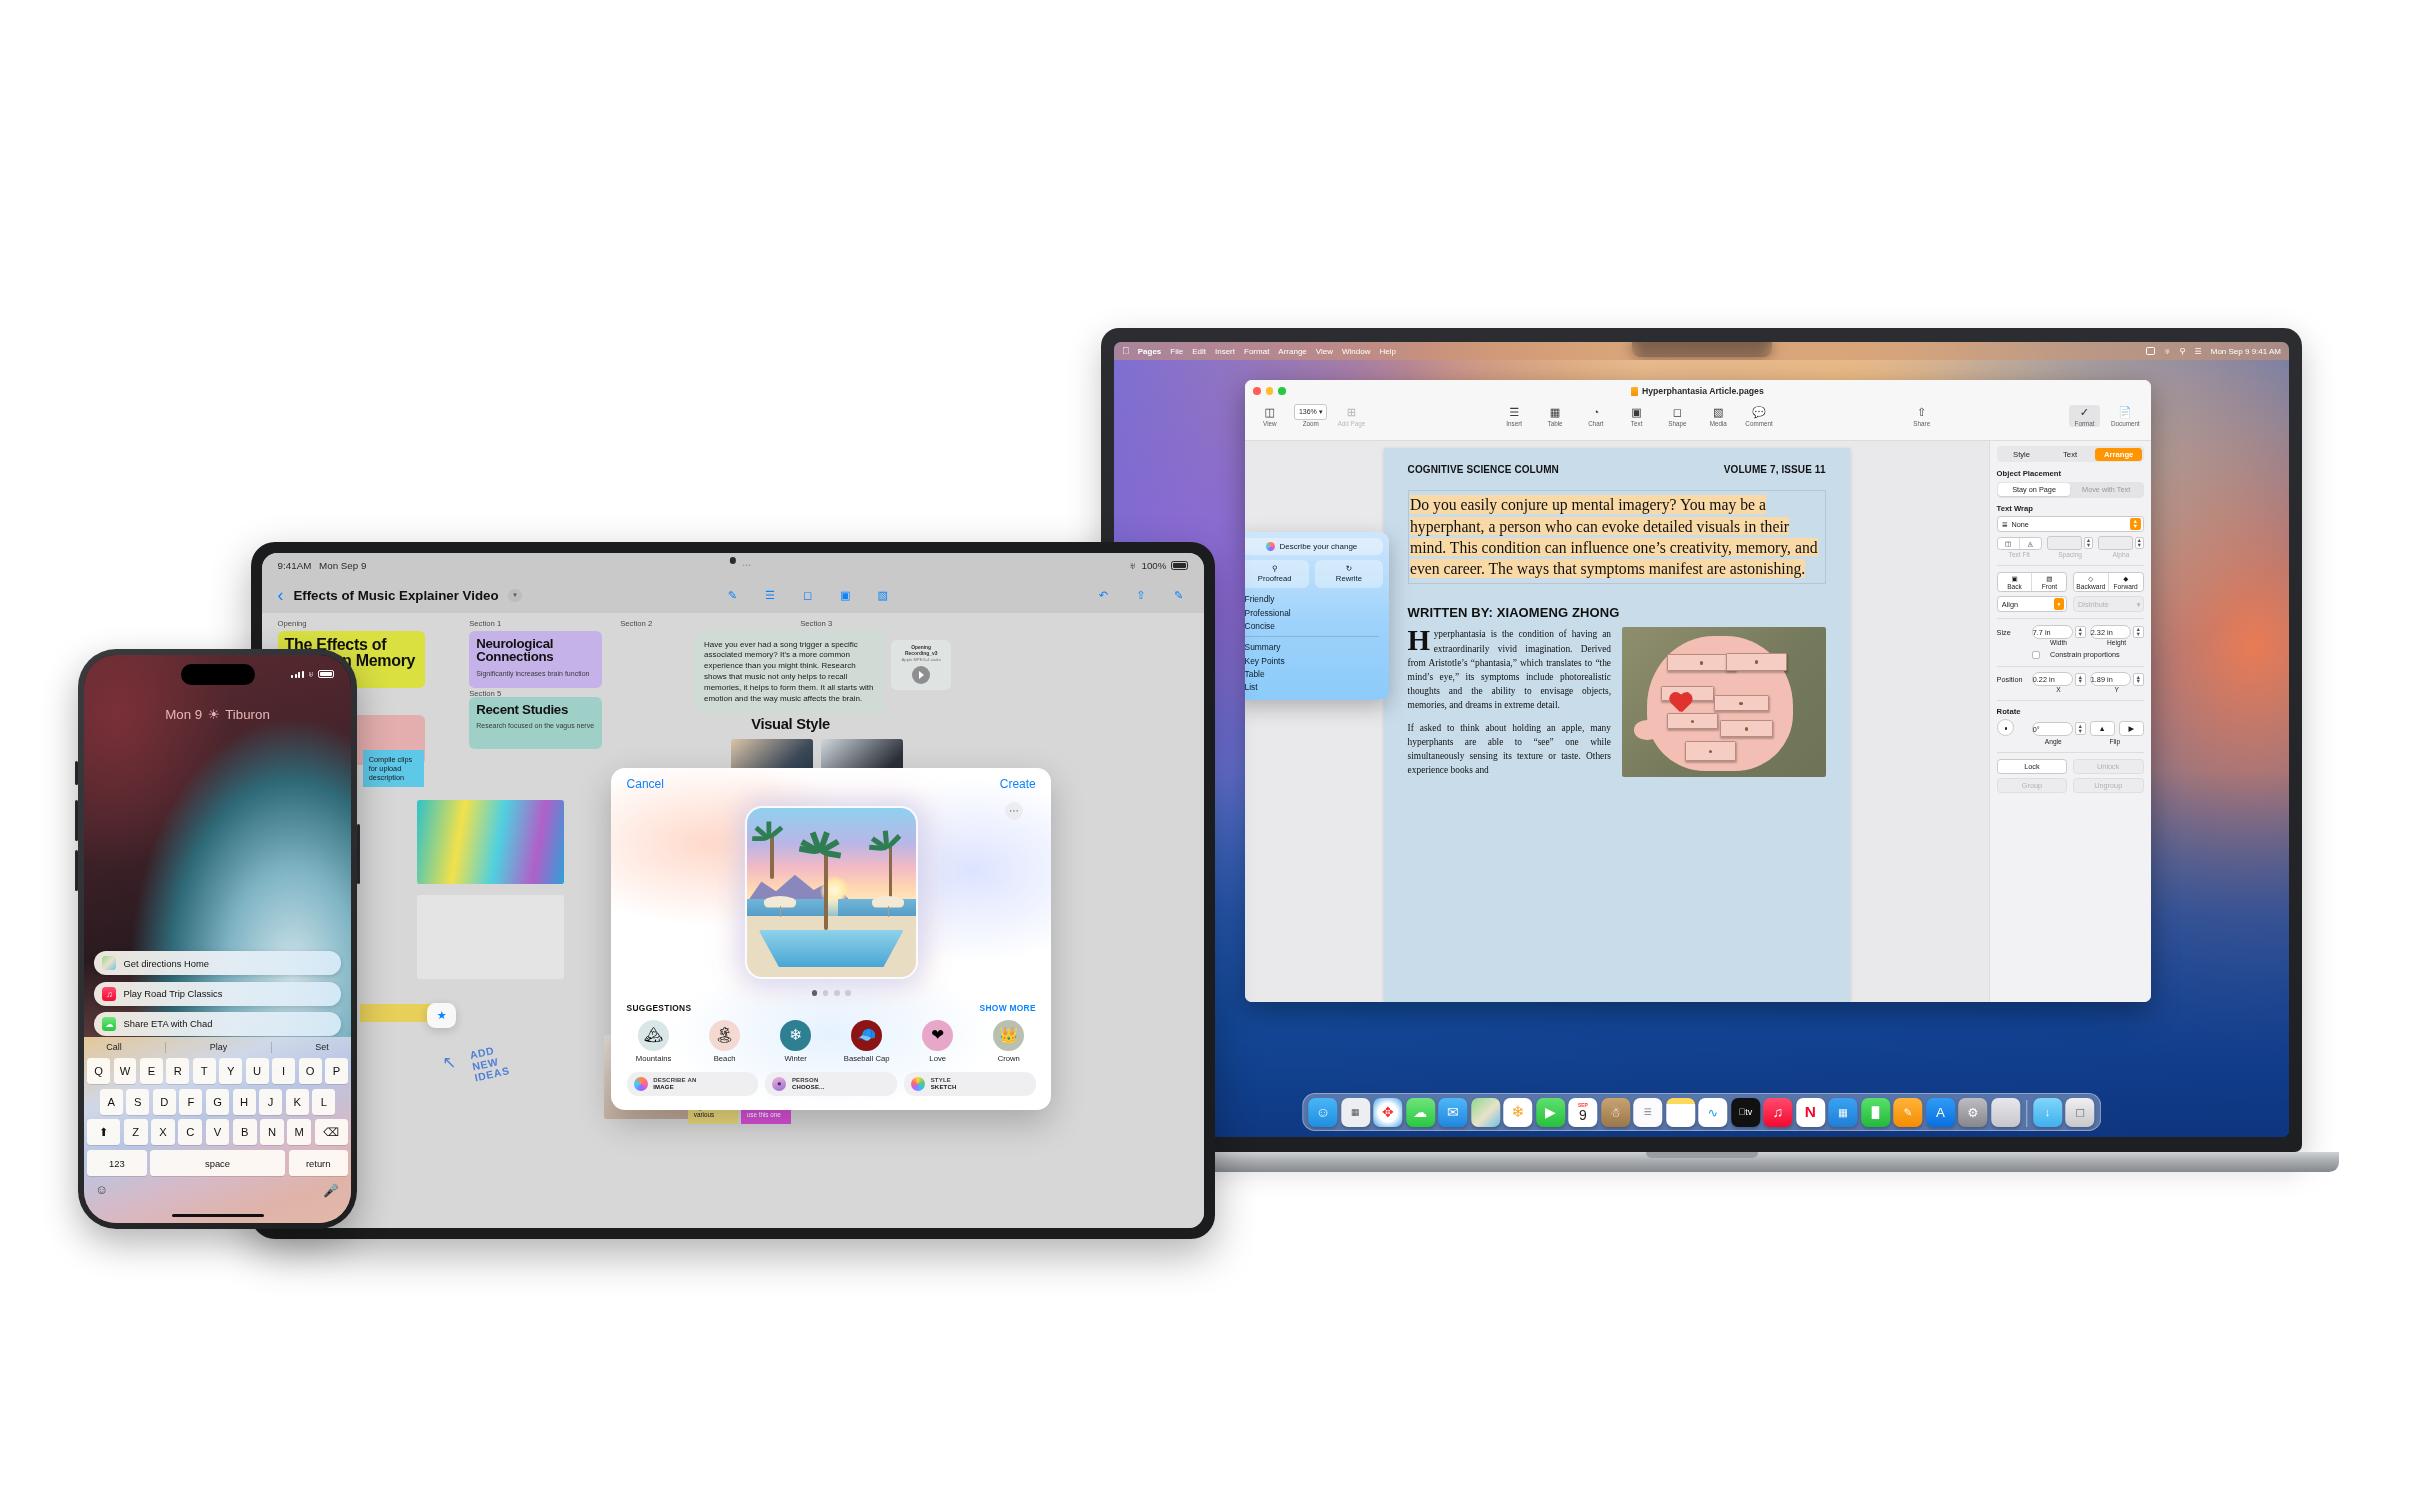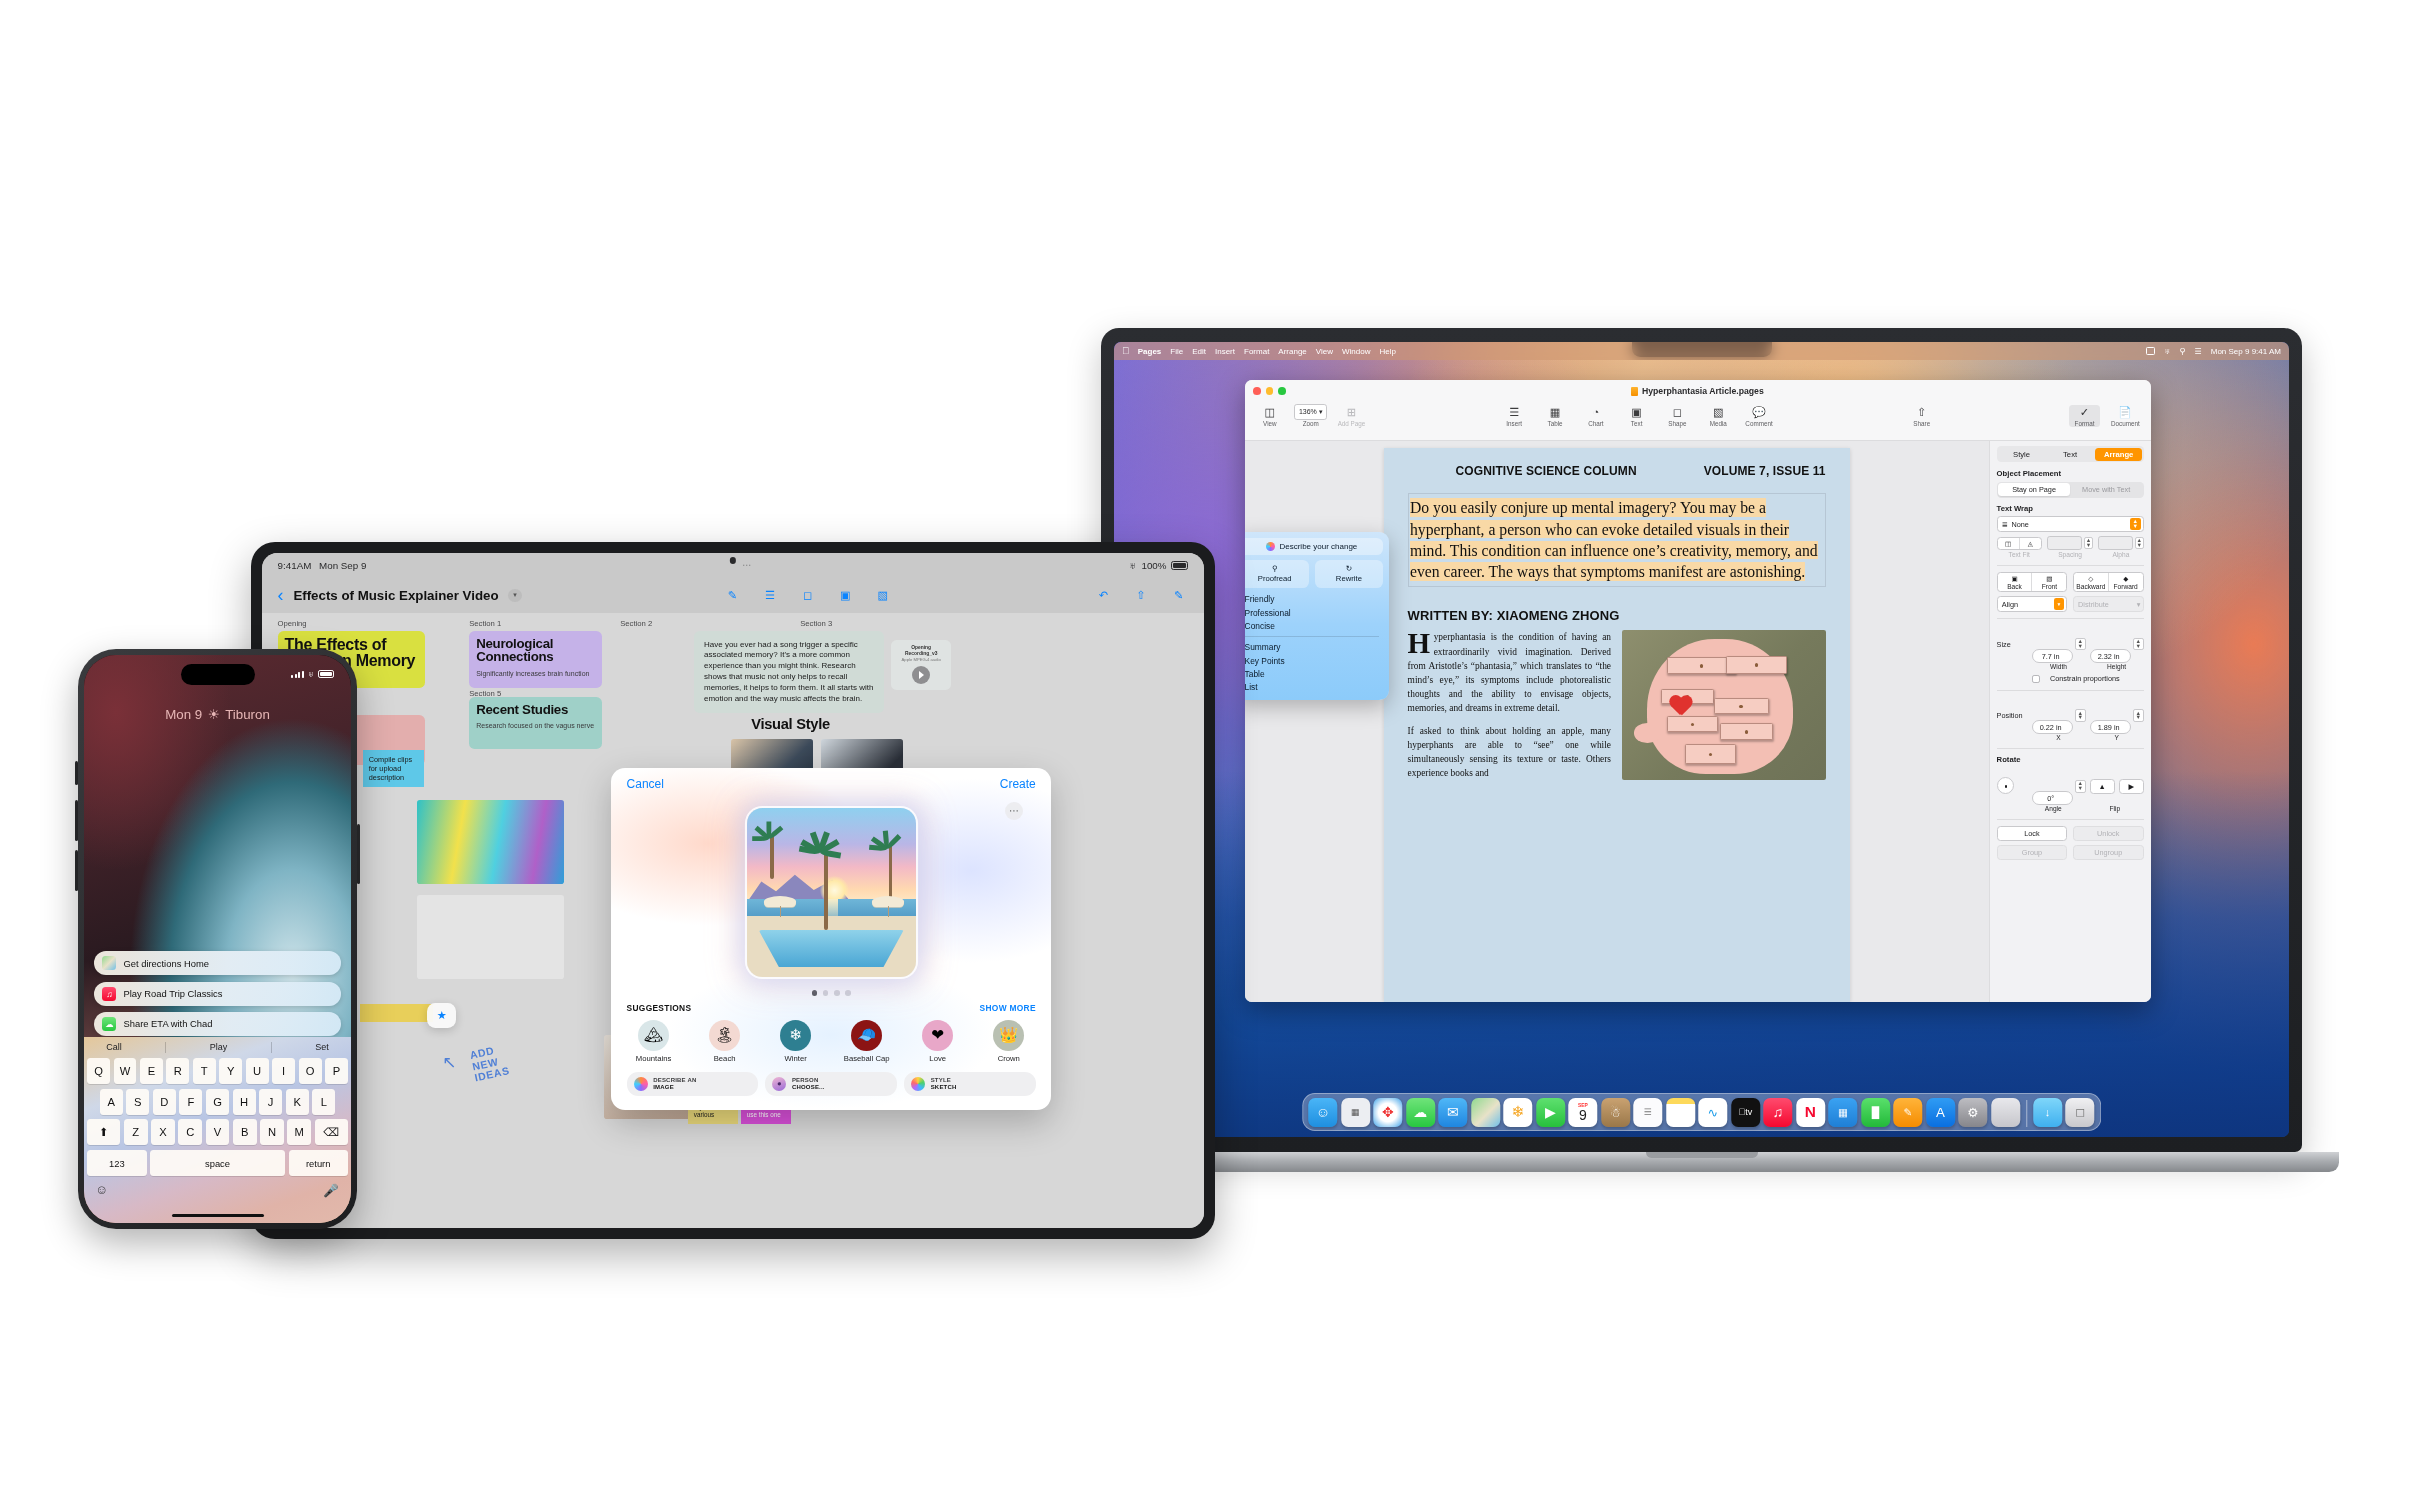--- a/index.html
+++ b/index.html
@@ -80,21 +80,21 @@
   .zoom-pop { font-size:7px; color:#2a2a2c; background:#fff; border:0.7px solid #c8c8cb; border-radius:2.8px; padding:0.7px 3.5px; display:flex; align-items:center; gap:2.1px; }
   .tb-space { flex:1; }
 
   .pw-body { flex:1; display:flex; min-height:0; }
   .pw-canvas { flex:1; background:#e9e9eb; position:relative; overflow:hidden; display:flex; justify-content:center; padding-top:7px; }
   .pw-page {
     width:466px; height:100%; background:#c9dcea; position:relative; overflow:hidden;
     box-shadow:0 0.7px 4.2px rgba(0,0,0,.14);
     padding:15.4px 24px 0 24px;
   }
-  .doc-kicker { display:flex; justify-content:space-between; font-size:12px; font-weight:bold; letter-spacing:0.1px; color:#111;margin-left:48px; }
+  .doc-kicker { display:flex; justify-content:space-between; font-size:10px; font-weight:bold; letter-spacing:0.1px; color:#111; }
   .doc-h1 { font-family:"Liberation Sans", sans-serif; font-weight:bold; font-size:29px; line-height:.95; letter-spacing:-0.8px; color:#0a0a0a; margin-top:7px; }
   .doc-intro {
     margin-top:15.4px; font-family:"Liberation Serif", serif; font-size:15.7px; line-height:1.36; color:#111;
     border:0.7px solid #b6c6d4; padding:2.8px 1.4px 4.2px 1.4px;
   }
   .doc-intro span.hl { background:#f9d9a6; box-decoration-break:clone; -webkit-box-decoration-break:clone; padding:0.7px 0; }
   .doc-byline { margin-top:21px; font-size:13px; font-weight:bold; letter-spacing:0.1px; color:#111; }
   .doc-cols { margin-top:7px; display:flex; gap:11.2px; }
   .doc-col { width:222px; font-family:"Liberation Serif", serif; font-size:9.4px; line-height:1.5; color:#111; text-align:justify; }
   .dropcap::first-letter { float:left; font-size:29px; line-height:.82; padding:1.4px 3.5px 0 0; font-weight:bold; }
@@ -146,21 +146,21 @@
   .fieldbox.g { background:#ececee; }
   .cap { font-size:6.6px; color:#444; }
   .cap.dim { color:#b2b2b6; }
   .btn2 { display:flex; background:#fff; border:0.7px solid #c9c9cc; border-radius:3.5px; overflow:hidden; }
   .btn2 > div { flex:1; display:flex; flex-direction:column; align-items:center; padding:2.1px 0 1.4px 0; font-size:6.6px; }
   .btn2 > div + div { border-left:0.7px solid #dcdcde; }
   .rowline { height:0.7px; background:#dcdcde; margin:6.3px 0; }
   .kvrow { display:flex; align-items:center; gap:4.2px; margin-top:2.8px; }
   .kvrow .k { width:31px; font-size:7.3px; }
   .numf { flex:1; display:flex; align-items:center; gap:2.1px; }
-  .numbox { flex:1; background:#fff; border:0.7px solid #c9c9cc; border-radius:7px; height:14px; line-height:13.3px; text-align:center; padding-right:3.5px; font-size:7.3px;margin-top:24px; }
+  .numbox { flex:1; background:#fff; border:0.7px solid #c9c9cc; border-radius:7px; height:14px; line-height:13.3px; text-align:left; padding-right:3.5px; font-size:7.3px; }
   .subcaps { display:flex; gap:4.2px; margin-left:35px; }
   .subcaps .s { flex:1; text-align:center; font-size:6.6px; }
   .chk { display:flex; align-items:center; gap:10px; margin:4.2px 0 0 35px; font-size:7.3px; }
   .chkbox { width:8.4px; height:8.4px; background:#fff; border:0.7px solid #b6b6ba; border-radius:2.1px; }
   .btnrow { display:flex; gap:5.6px; margin-top:4.2px; }
   .bbtn { flex:1; background:#fff; border:0.7px solid #c9c9cc; border-radius:3.5px; text-align:center; font-size:7.3px; padding:2.1px 0; }
   .bbtn.dis { background:#ececee; color:#b2b2b6; border-color:#dedee0; }
 
   
   .mac-dock {

